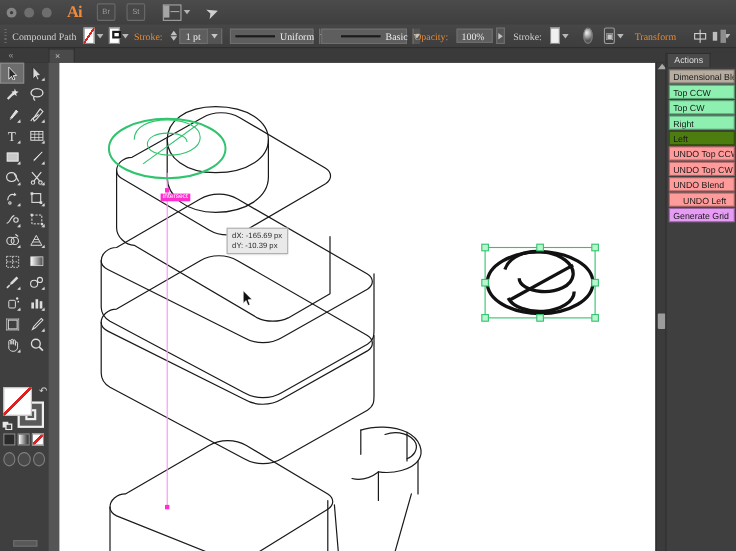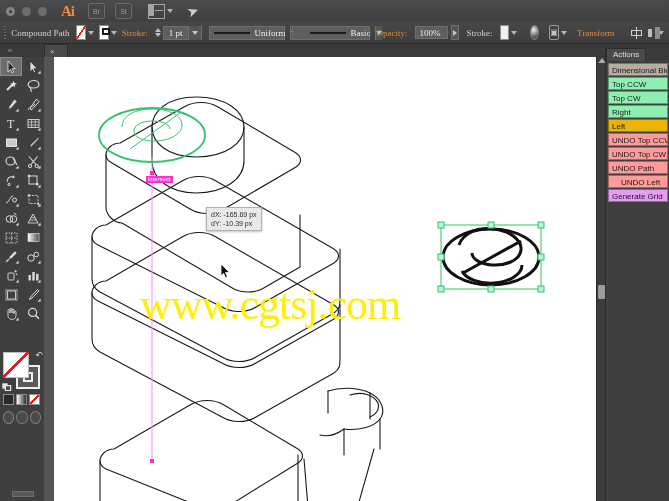--- a/index.html
+++ b/index.html
@@ -529,38 +529,37 @@
       <div>dX: -165.69 px</div>
       <div>dY: -10.39 px</div>
     </div>
 
     <div class="cursor">
       <svg width="11" height="15" viewBox="0 0 11 15">
           <path d="M1 0 L1 12 L3.6 9.3 L5.4 13.8 L7.4 13 L5.6 8.6 L9.4 8.4 Z" fill="#111" stroke="#fff" stroke-width="0.8"></path>
         </svg>
     </div>
 
-    <div class="watermark" style="left:96px;top:222px;">www.cgtsj.com</div>
 
   </div>
 
   <div class="vscroll">
     <div class="up"></div>
     <div class="thumb"></div>
   </div>
 
   <div class="rightpanel">
     <div class="rp-tab">Actions</div>
     <div class="rp-body">
       <div class="act" style="background:#b6aca0;">Dimensional Blend</div>
       <div class="act" style="background:#8ef0b0;">Top CCW</div>
       <div class="act" style="background:#8ef0b0;">Top CW</div>
       <div class="act" style="background:#8ef0b0;">Right</div>
-      <div class="act" style="background:#eab308;">Left</div>
+      <div class="act" style="background:#4d7c0f;">Left</div>
       <div class="act" style="background:#ff9b9b;">UNDO Top CCW</div>
       <div class="act" style="background:#ff9b9b;">UNDO Top CW</div>
-      <div class="act" style="background:#ff9b9b;">UNDO Path</div>
+      <div class="act" style="background:#ff9b9b;">UNDO Blend</div>
       <div class="act" style="background:#ff9b9b;padding-left:12px;">UNDO Left</div>
       <div class="act" style="background:#e69bf5;">Generate Grid</div>
     </div>
   </div>
 
 </div>
 
 </body></html>

